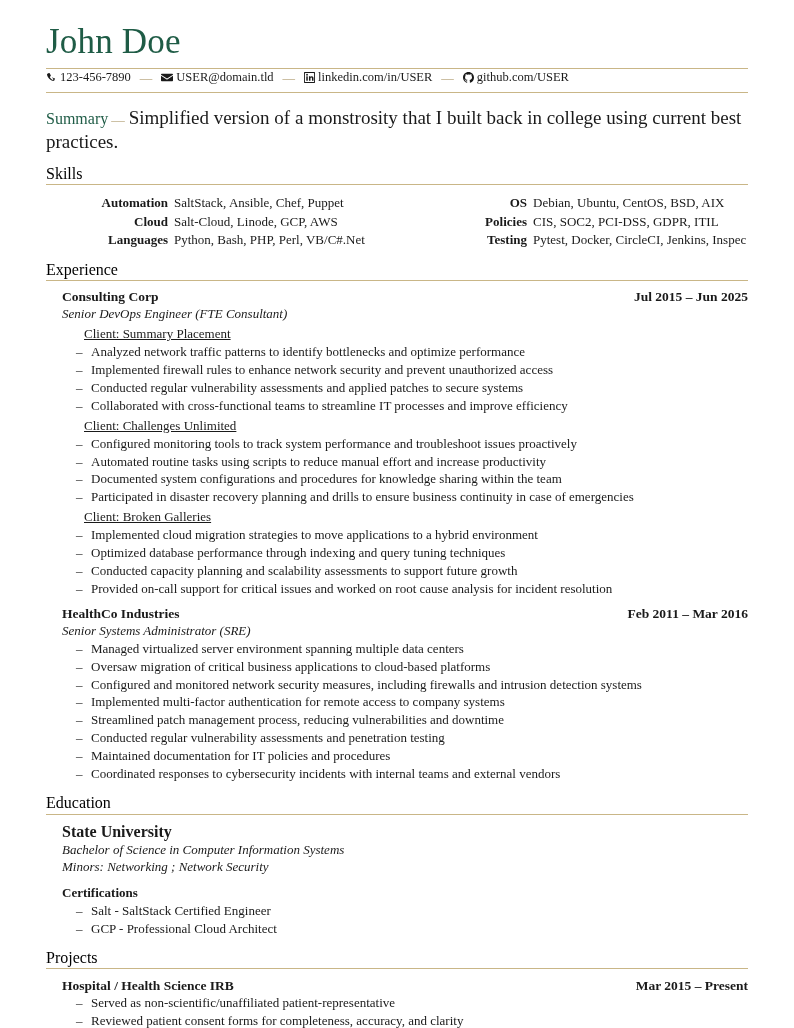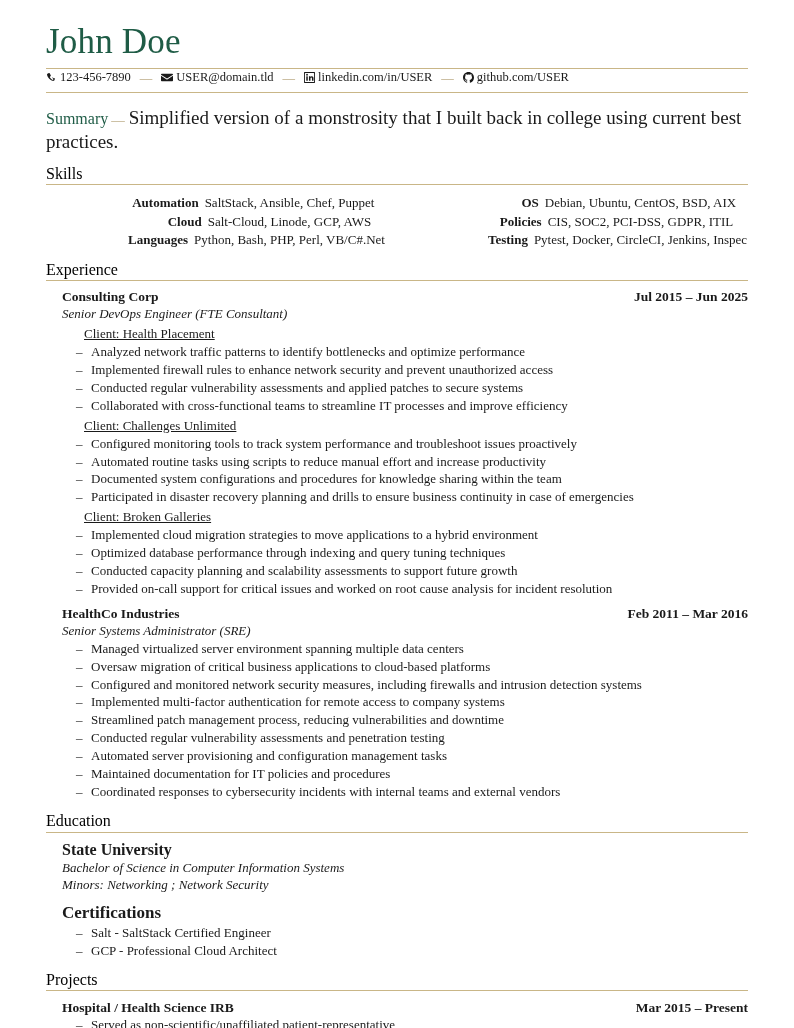--- a/index.html
+++ b/index.html
@@ -96,21 +96,20 @@
   }
   .skills-col {
     width: 50%;
     display: flex;
     flex-direction: column;
   }
   .skill-row {
     display: flex;
     font-size: 13px;
     line-height: 1.42;
-    justify-content: center;
   }
   .skill-label {
     font-weight: bold;
     text-align: right;
     padding-right: 6px;
     white-space: nowrap;
   }
   .skills-col.left .skill-label { width: 106px; }
   .skills-col.right .skill-label { width: 122px; }
   .skill-value { white-space: nowrap; }
@@ -152,21 +151,21 @@
   }
   ul.bullets li::before {
     content: "\2013";
     position: absolute;
     left: 2px;
     top: 0;
   }
 
   .sub-head {
     font-weight: bold;
-    font-size: 17px;
+    font-size: 13px;
     margin-top: 9px;
     margin-bottom: 1px;
   }
   .edu-line { font-style: italic; font-size: 13px; line-height: 1.35; }
 </style>
 </head>
 <body>
 
 <div class="page">
 
@@ -228,21 +227,21 @@
   <div class="section">
     <div class="section-title">Experience</div>
     <div class="section-rule"></div>
     <div id="experience-entries">
         <div class="entry">
           <div class="entry-head">
             <div class="entry-org">Consulting Corp</div>
             <div class="entry-date">Jul 2015 – Jun 2025</div>
           </div>
           <div class="entry-role">Senior DevOps Engineer (FTE Consultant)</div>
-          <div class="client"><span>Client: Health Placement</span></div>
+          <div class="client"><span>Client: Summary Placement</span></div>
           <ul class="bullets">
             <li>Analyzed network traffic patterns to identify bottlenecks and optimize performance</li>
             <li>Implemented firewall rules to enhance network security and prevent unauthorized access</li>
             <li>Conducted regular vulnerability assessments and applied patches to secure systems</li>
             <li>Collaborated with cross-functional teams to streamline IT processes and improve efficiency</li>
           </ul>
           <div class="client"><span>Client: Challenges Unlimited</span></div>
           <ul class="bullets">
             <li>Configured monitoring tools to track system performance and troubleshoot issues proactively</li>
             <li>Automated routine tasks using scripts to reduce manual effort and increase productivity</li>
@@ -263,21 +262,20 @@
             <div class="entry-date">Feb 2011 – Mar 2016</div>
           </div>
           <div class="entry-role">Senior Systems Administrator (SRE)</div>
           <ul class="bullets">
             <li>Managed virtualized server environment spanning multiple data centers</li>
             <li>Oversaw migration of critical business applications to cloud-based platforms</li>
             <li>Configured and monitored network security measures, including firewalls and intrusion detection systems</li>
             <li>Implemented multi-factor authentication for remote access to company systems</li>
             <li>Streamlined patch management process, reducing vulnerabilities and downtime</li>
             <li>Conducted regular vulnerability assessments and penetration testing</li>
-            <li>Automated server provisioning and configuration management tasks</li>
             <li>Maintained documentation for IT policies and procedures</li>
             <li>Coordinated responses to cybersecurity incidents with internal teams and external vendors</li>
           </ul>
         </div>
       </div>
   </div>
 
   <div class="section">
     <div class="section-title">Education</div>
     <div class="section-rule"></div>

